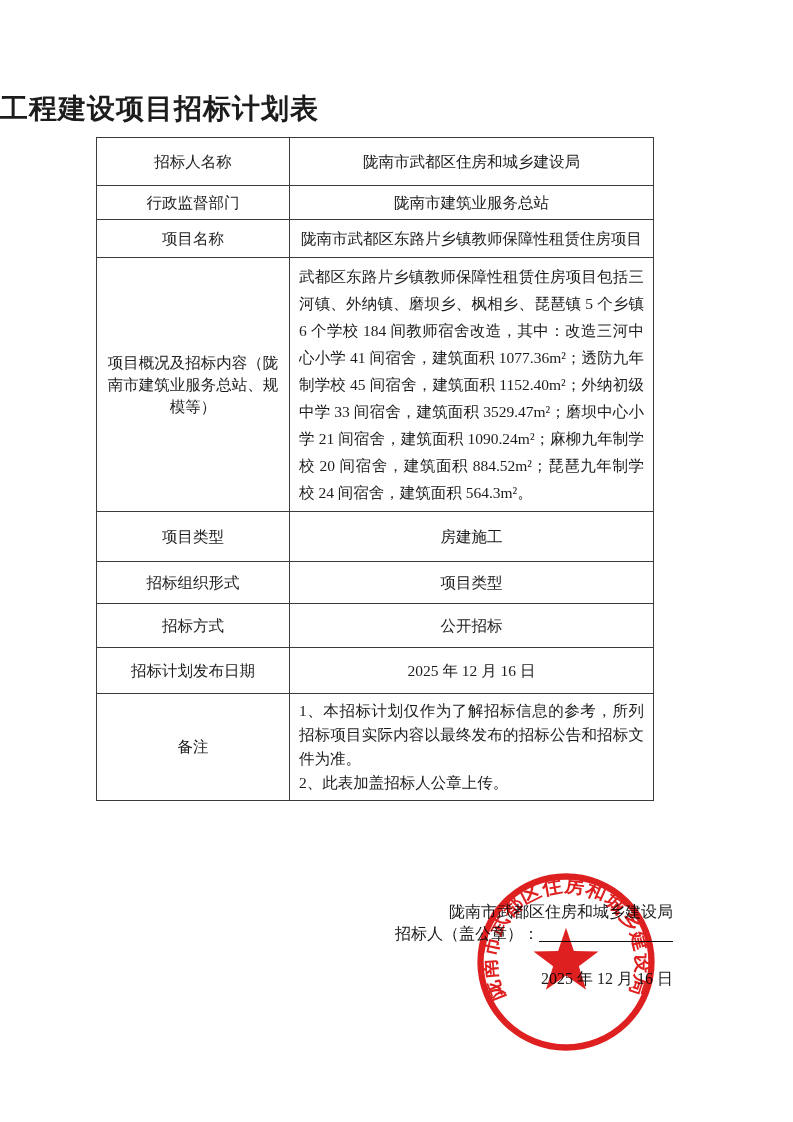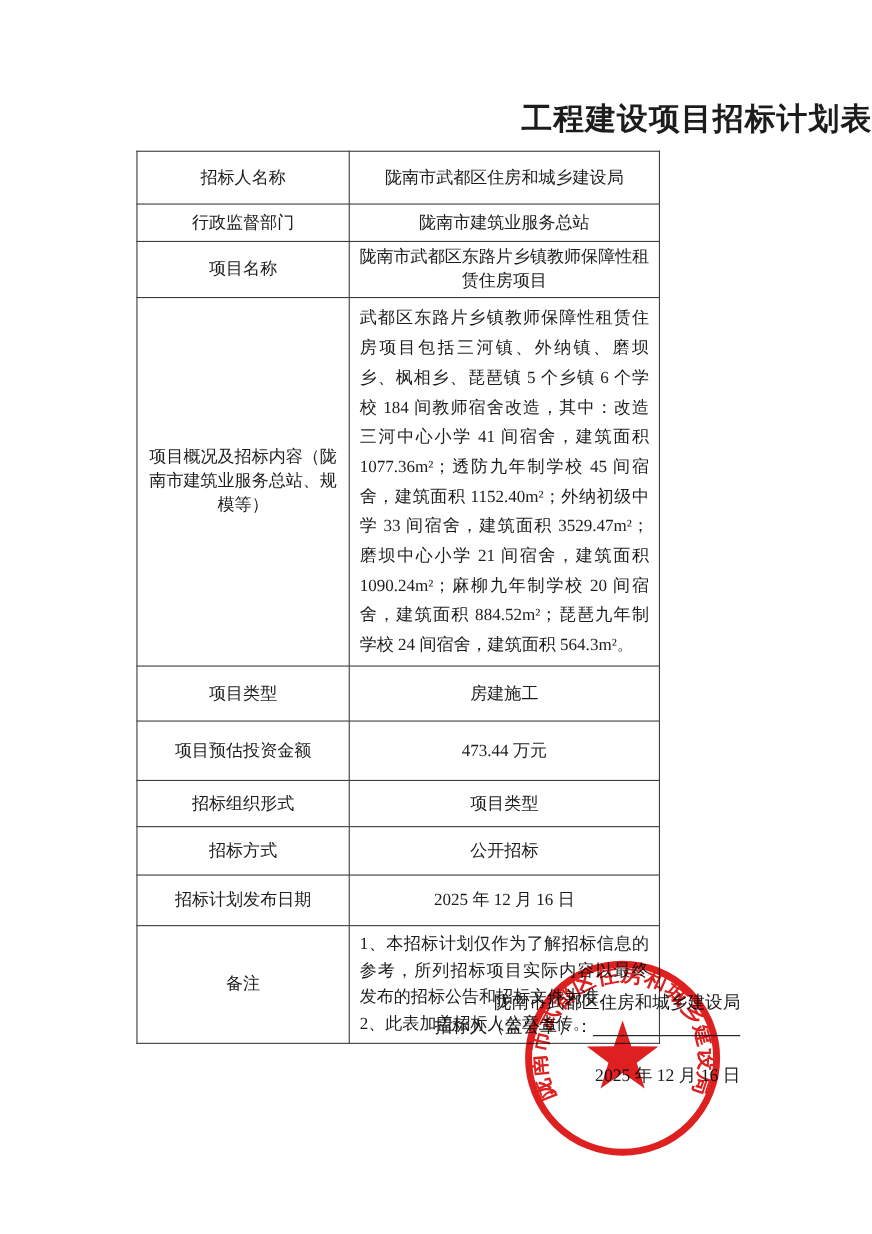--- a/index.html
+++ b/index.html
@@ -8,28 +8,28 @@
   body {
     width: 793px; height: 1122px;
     background: #ffffff;
     position: relative;
     font-family: "Liberation Serif", "DejaVu Serif", serif;
     color: var(--ink);
     overflow: hidden;
   }
   .doc-title {
     position: absolute; top: 92px; left: 0; width: 100%;
-    text-align: right;
+    text-align: left;
     font-size: 28px; font-weight: bold;
     letter-spacing: 1px;
     line-height: 34px;
   }
   table.plan-table {
-    position: absolute; top: 137px; left: 124px;
-    width: 476px;
+    position: absolute; top: 137px; left: 96px;
+    width: 558px;
     border-collapse: collapse;
     table-layout: fixed;
   }
   table.plan-table td {
     border: 1px solid var(--line);
     font-size: 15.5px;
     vertical-align: middle;
     padding: 3px 8px;
   }
   td.lbl {
@@ -99,24 +99,20 @@
       <td class="val">陇南市武都区东路片乡镇教师保障性租赁住房项目</td>
     </tr>
     <tr style="height:188px">
       <td class="lbl">项目概况及招标内容（陇南市建筑业服务总站、规模等）</td>
       <td class="val justify">武都区东路片乡镇教师保障性租赁住房项目包括三河镇、外纳镇、磨坝乡、枫相乡、琵琶镇 5 个乡镇 6 个学校 184 间教师宿舍改造，其中：改造三河中心小学 41 间宿舍，建筑面积 1077.36m²；透防九年制学校 45 间宿舍，建筑面积 1152.40m²；外纳初级中学 33 间宿舍，建筑面积 3529.47m²；磨坝中心小学 21 间宿舍，建筑面积 1090.24m²；麻柳九年制学校 20 间宿舍，建筑面积 884.52m²；琵琶九年制学校 24 间宿舍，建筑面积 564.3m²。</td>
     </tr>
     <tr style="height:50px">
       <td class="lbl">项目类型</td>
       <td class="val">房建施工</td>
     </tr>
-    <tr style="height:54px">
-      <td class="lbl">项目预估投资金额</td>
-      <td class="val">473.44 万元</td>
-    </tr>
     <tr style="height:42px">
       <td class="lbl">招标组织形式</td>
       <td class="val">项目类型</td>
     </tr>
     <tr style="height:44px">
       <td class="lbl">招标方式</td>
       <td class="val">公开招标</td>
     </tr>
     <tr style="height:46px">
       <td class="lbl">招标计划发布日期</td>

